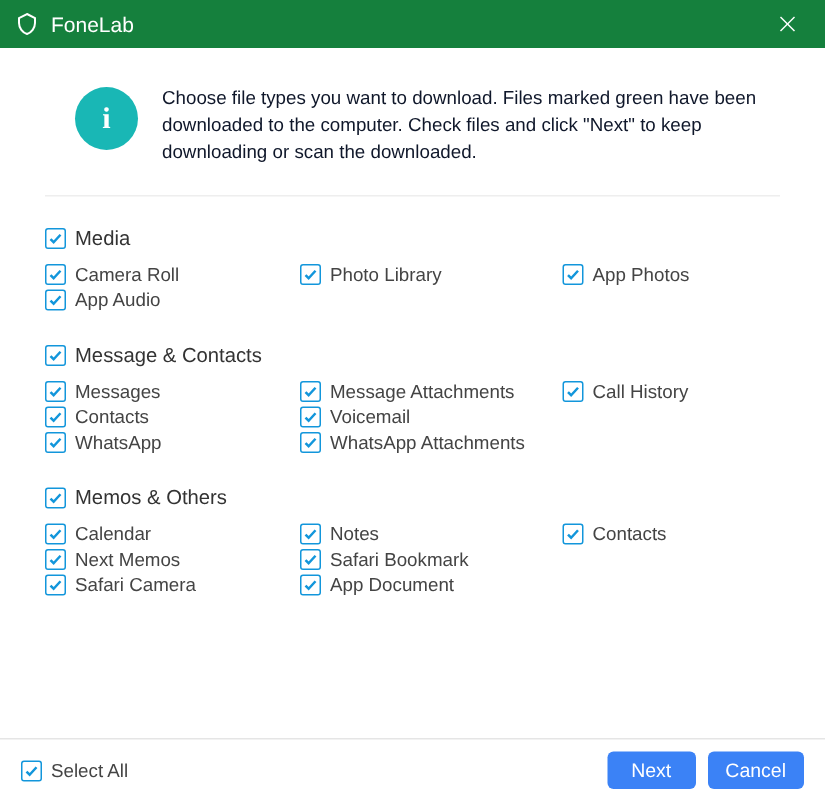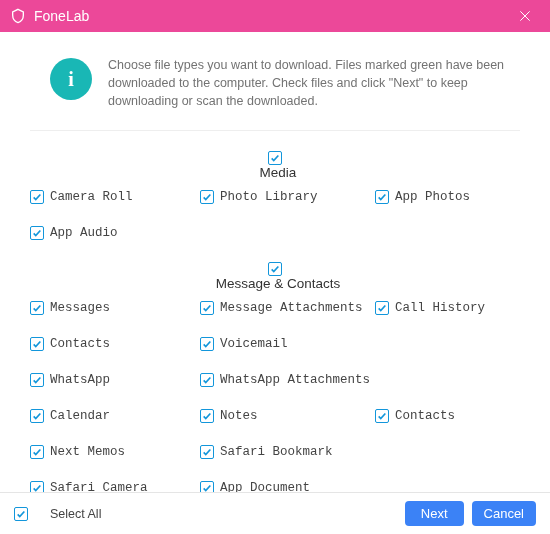--- a/index.html
+++ b/index.html
@@ -4,21 +4,21 @@
 <style>
   * { box-sizing: border-box; margin: 0; padding: 0; }
   body {
     font-family: "Segoe UI", Arial, sans-serif;
     background: #fff;
     width: 550px;
     height: 534px;
     overflow: hidden;
   }
   .titlebar {
-    background: #ec4899;
+    background: #15803d;
     height: 30px;
     display: flex;
     align-items: center;
     padding: 16px 10px;
     color: #fff;
   }
   .titlebar .shield {
     width: 16px; height: 16px;
     display: inline-flex; align-items: center; justify-content: center;
     margin-right: 8px;
@@ -49,45 +49,43 @@
     display: flex; align-items: center; justify-content: center;
     flex: 0 0 42px;
     margin-top: 2px;
   }
   .info-circle span {
     color: #fff; font-size: 20px; font-weight: 600;
     font-family: Georgia, serif;
   }
   .intro-text {
     font-size: 12.5px;
-    color: #737373;
+    color: #0f172a;
     line-height: 1.45;
   }
   .sections {
     padding: 20px 0 0 0;
   }
   .section {
     margin-bottom: 22px;
   }
   .section-hdr {
     display: flex; align-items: center;
     margin-bottom: 10px;
-    flex-direction: column;
   }
   .section-hdr .lbl {
     font-size: 13.5px;
     color: #333;
     font-weight: 500;
     margin-left: 6px;
   }
   .grid {
     display: grid;
     grid-template-columns: 170px 175px 130px;
-    row-gap: 22px;
-    font-family: Liberation Mono, monospace;
+    row-gap: 3px;
   }
   .item {
     display: flex;
     align-items: center;
     font-size: 12.5px;
     color: #444;
   }
   .item .lbl { margin-left: 6px; }
   .chk {
     width: 14px; height: 14px;
@@ -108,21 +106,20 @@
     border-top: 1px solid #e5e5e5;
     display: flex;
     align-items: center;
     padding: 0 14px;
     background: #fff;
   }
   .footer .sel-all {
     display: flex; align-items: center;
     font-size: 12.5px; color: #444;
     flex: 1;
-    gap: 16px;
   }
   .footer .sel-all .lbl { margin-left: 6px; }
   .btn {
     background: #3b82f6;
     color: #fff;
     border: none;
     border-radius: 4px;
     padding: 5px 16px;
     font-size: 13px;
     cursor: pointer;
@@ -264,20 +261,28 @@
             <span class="chk">
               <svg viewBox="0 0 24 24" stroke="#1296db" stroke-width="4" fill="none">
                 <polyline points="4,13 9,18 20,6"></polyline>
               </svg>
             </span>
             <span class="lbl">WhatsApp Attachments</span>
           </div>
         </div>
       </div>
       <div class="section">
+        <div class="section-hdr">
+          <span class="chk">
+            <svg viewBox="0 0 24 24" stroke="#1296db" stroke-width="4" fill="none">
+              <polyline points="4,13 9,18 20,6"></polyline>
+            </svg>
+          </span>
+          <span class="lbl">Memos &amp; Others</span>
+        </div>
         <div class="grid">
           <div class="item">
             <span class="chk">
               <svg viewBox="0 0 24 24" stroke="#1296db" stroke-width="4" fill="none">
                 <polyline points="4,13 9,18 20,6"></polyline>
               </svg>
             </span>
             <span class="lbl">Calendar</span>
           </div>
           <div class="item">

